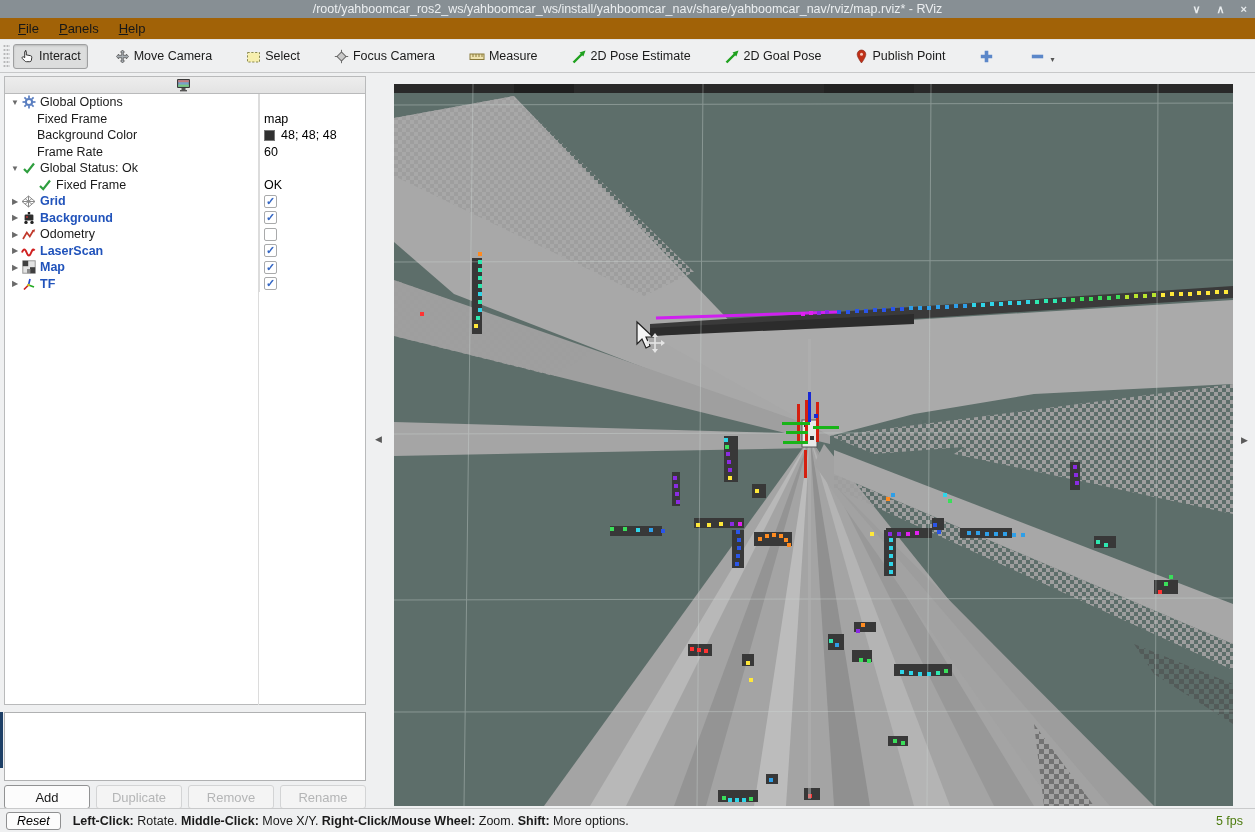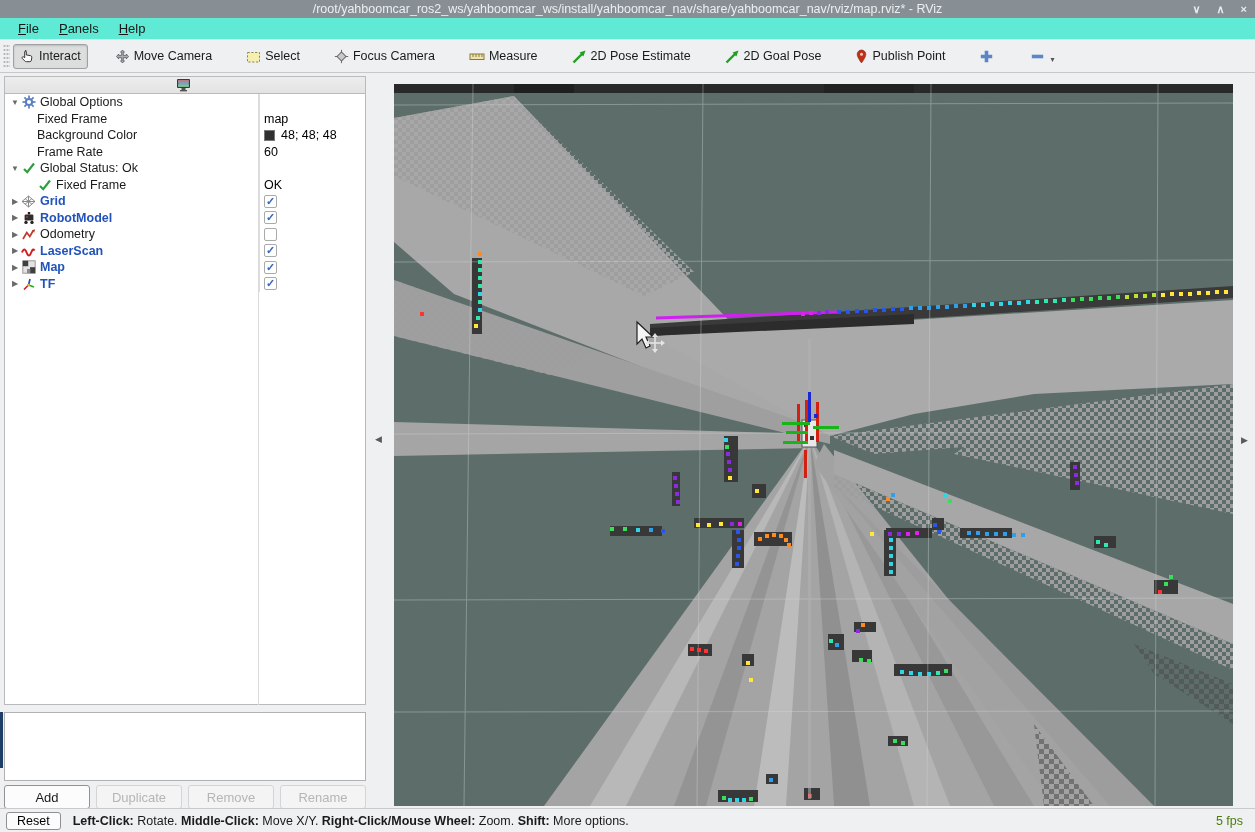--- a/index.html
+++ b/index.html
@@ -8,21 +8,21 @@
   .abs { position:absolute; }
   #window { position:relative; width:1070px; height:832px; background:#eff0f1; }
 
   
   #titlebar { left:0; top:0; width:1255px; height:18px; background:#878f94; display:flex; align-items:center; justify-content:center; }
   #titlebar .title { color:#eceff1; font-size:12.5px; white-space:nowrap; }
   #win-controls { position:absolute; right:8px; top:0; height:18px; display:flex; gap:16px; align-items:center; }
   #win-controls span { color:#e8ecee; font-size:11px; font-weight:bold; cursor:default; }
 
   
-  #menubar { left:0; top:18px; width:1255px; height:22px; background:#5eead4; display:flex; align-items:center; padding-left:10px; gap:4px; border-bottom:1px solid #e2e3e4; }
+  #menubar { left:0; top:18px; width:1255px; height:22px; background:#a16207; display:flex; align-items:center; padding-left:10px; gap:4px; border-bottom:1px solid #e2e3e4; }
   .menu-item { padding:2px 8px; color:#181818; font-size:13px; }
   .menu-item u { text-decoration:underline; }
 
   
   #toolbar { left:0; top:40px; width:1255px; height:33px; background:#eff0f1; display:flex; align-items:center; padding-left:3px; border-bottom:1px solid #c7c8c9; }
   #tb-handle { width:7px; height:24px; margin-right:3px; background-image:radial-gradient(circle, #b6b7b8 1px, transparent 1.2px); background-size:3px 4px; }
   .tool-btn { display:flex; align-items:center; gap:4px; padding:4px 6px; margin-right:20px; border:1px solid transparent; border-radius:3px; font-size:12.5px; color:#1a1a1a; white-space:nowrap; }
   .tool-btn.active { background:#dcdddd; border:1px solid #9fa0a1; box-shadow:inset 0 1px 2px rgba(0,0,0,.15); }
   .tool-btn.iconic { margin-right:22px; padding:4px 6px; }
   .tool-btn svg { display:block; }
@@ -58,21 +58,21 @@
   #mid-splitter .collapse { position:absolute; left:9px; top:358px; font-size:9px; color:#5a5a5a; }
   #right-strip { left:1233px; top:76px; width:22px; height:730px; background:#eff0f1; }
   #right-strip .collapse { position:absolute; left:8px; top:359px; font-size:9px; color:#5a5a5a; }
 
   
   #viewport { left:394px; top:84px; width:839px; height:722px; background:#5d6e6a; overflow:hidden; }
   #viewport svg { display:block; }
 
   
   #statusbar { left:0; top:808px; width:1255px; height:24px; background:#eff0f1; border-top:1px solid #c9cacb; display:flex; align-items:center; padding:0 6px; }
-  #reset-btn { height:18px; padding:0 10px; background:#fcfcfc; border:1px solid #8f9091; border-radius:3px; font-size:12.5px; display:flex; align-items:center; }
+  #reset-btn { height:18px; padding:0 10px; background:#fcfcfc; border:1px solid #8f9091; border-radius:3px; font-size:12.5px; display:flex; align-items:center;font-style:italic; }
   #status-hint { margin-left:12px; font-size:12.5px; color:#1a1a1a; flex:1; white-space:nowrap; }
   #fps { font-size:12.5px; color:#4d7c0f; margin-right:6px; }
 </style>
 </head>
 <body>
 
 <div id="window">
 
   <div id="titlebar" class="abs">
     <span class="title">/root/yahboomcar_ros2_ws/yahboomcar_ws/install/yahboomcar_nav/share/yahboomcar_nav/rviz/map.rviz* - RViz</span>
@@ -300,21 +300,21 @@
           <span class="expander">▶</span>
           <span class="t-icon">
             <svg width="14" height="14" viewBox="0 0 14 14">
               <rect x="5.8" y="1" width="2.4" height="2.4" fill="#222"></rect>
               <rect x="2.6" y="3.6" width="8.8" height="6" rx="1.2" fill="#2e2e2e"></rect>
               <circle cx="4" cy="11.4" r="1.7" fill="#222"></circle>
               <circle cx="10" cy="11.4" r="1.7" fill="#222"></circle>
               <circle cx="5" cy="6" r="0.9" fill="#cc3333"></circle>
             </svg>
           </span>
-          <span class="t-label link">RobotModel</span>
+          <span class="t-label link">Background</span>
         </div>
         <div class="tr-right">
           <span class="cb">✓</span>
         </div>
       </div>
       <div class="tree-row">
         <div class="tr-left" style="padding-left: 4px;">
           <span class="expander">▶</span>
           <span class="t-icon">
             <svg width="14" height="13" viewBox="0 0 14 13">

